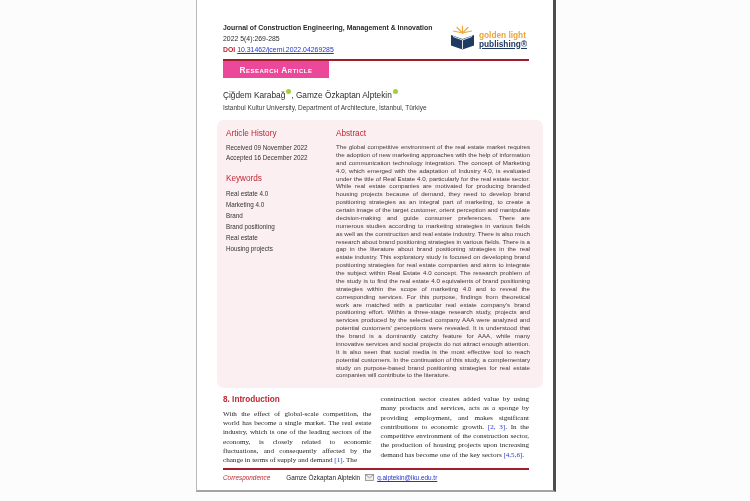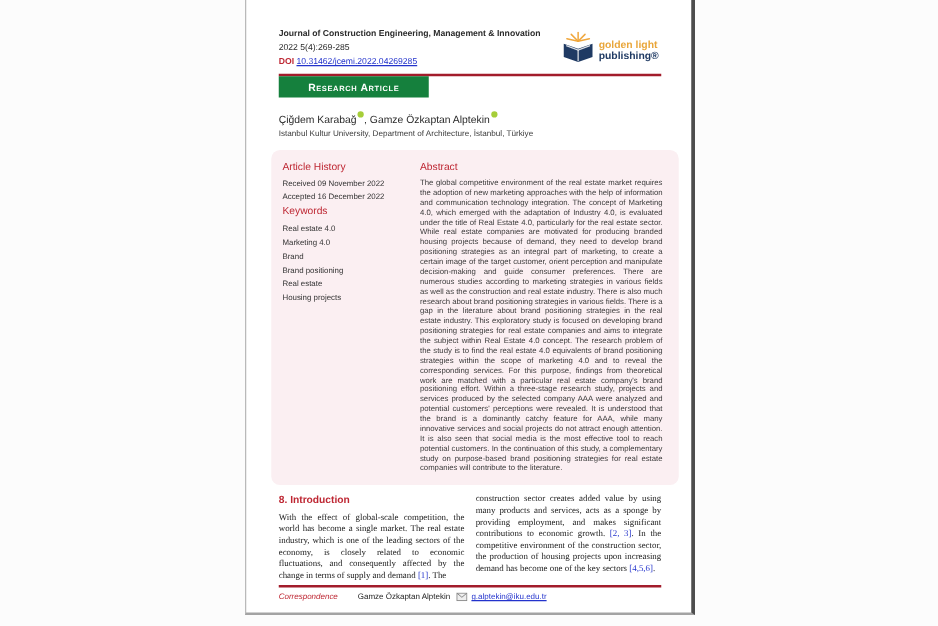--- a/index.html
+++ b/index.html
@@ -22,25 +22,25 @@
   .journal-meta { font-size:6.9px; line-height:1.45; color:#2b2b2b; }
   .journal-name { font-weight:bold; }
   .volume-line { margin-top:1px; color:#2b2b2b; }
   .doi-line { margin-top:1px; }
   .doi-label { color:#be2733; font-weight:bold; }
   .link { color:#2333cc; text-decoration:underline; cursor:pointer; }
 
   .logo { display:flex; align-items:center; gap:3px; margin-top:2px; margin-right:2px; }
   .logo-text { font-weight:bold; line-height:1.05; }
   .logo-line1 { color:#e9a63a; font-size:8.3px; }
-  .logo-line2 { color:#1f3a63; font-size:8.3px; }
+  .logo-line2 { color:#1f3a63; font-size:8.3px;text-decoration:underline; }
 
   .header-rule { border-top:2px solid #a21c2b; margin-top:4px; }
   .type-banner {
-    width:120px; height:17px; background:#15803d; color:#ffffff;
+    width:106px; height:17px; background:#ec4899; color:#ffffff;
     font-variant:small-caps; font-weight:bold; font-size:8.3px; letter-spacing:.5px;
     display:flex; align-items:center; justify-content:center;
   }
 
   
   .article-title { margin-top:13px; color:#bf272e; font-weight:bold; font-size:11.3px; }
   .authors { margin-top:11px; font-size:8.3px; font-weight:normal; color:#2b2b2b; }
   .orcid {
     display:inline-block; width:5px; height:5px; border-radius:50%;
     background:#a6ce39; vertical-align:4px; margin-left:1px; cursor:pointer;
@@ -50,21 +50,21 @@
   
   .abstract-panel {
     margin:9px -14px 0 -6px;
     background:#fbeff2; border-radius:7px;
     padding:9px 13px 9px 9px;
     display:flex; gap:13px;
   }
   .panel-left { width:97px; flex:none; }
   .panel-heading { color:#be2733; font-weight:normal; font-size:8.2px; margin-bottom:5px; }
   .history-item { font-size:6.3px; line-height:1.55; color:#333333; }
-  .keywords-block { margin-top:1px; }
+  .keywords-block { margin-top:11px; }
   .keyword-item { font-size:6.3px; line-height:1.75; color:#333333; }
   .panel-right { flex:1; }
   .abstract-text {
     font-size:6.2px; line-height:1.27; color:#3a3a3a; text-align:justify;
   }
 
   
   .columns { display:flex; gap:9px; margin-top:7px; }
   .col {
     flex:1; font-family:"Liberation Serif",serif; font-size:7.1px; line-height:1.3;

